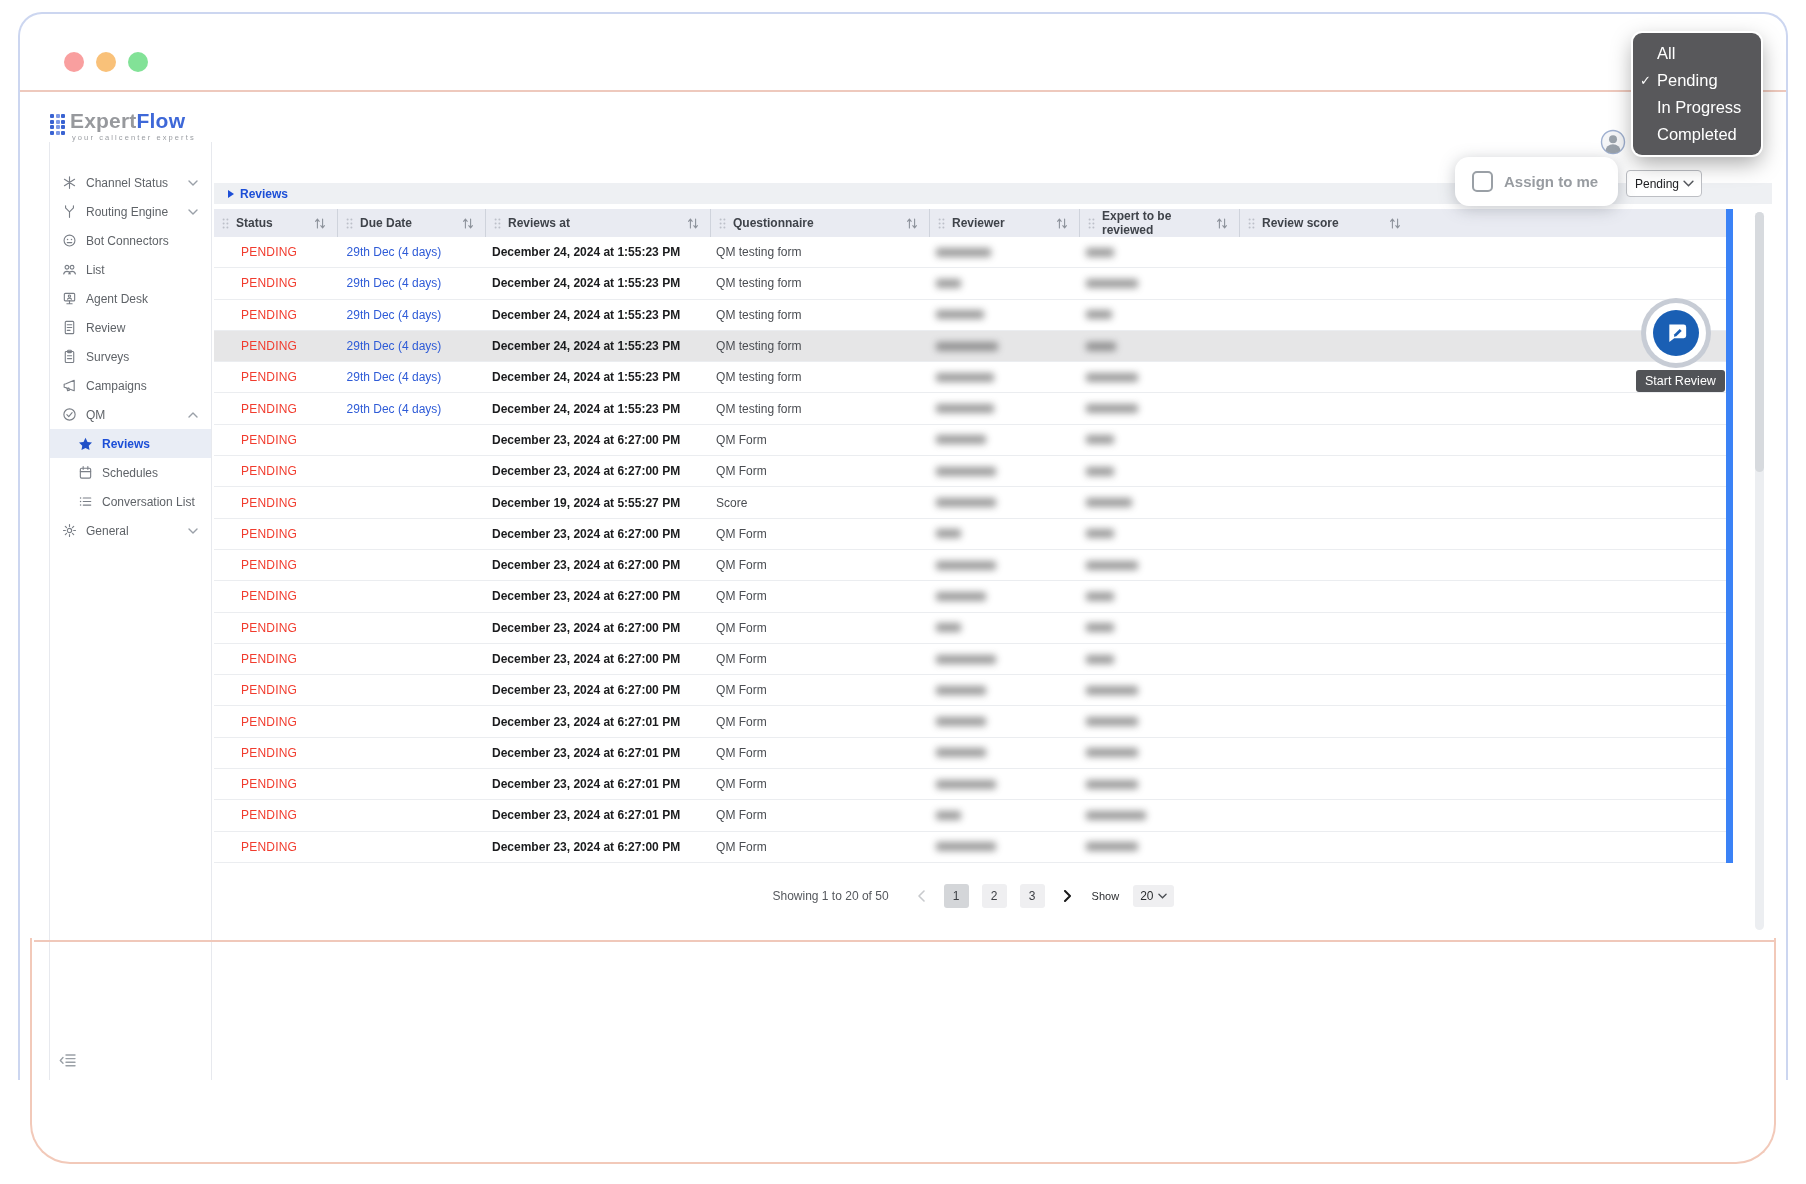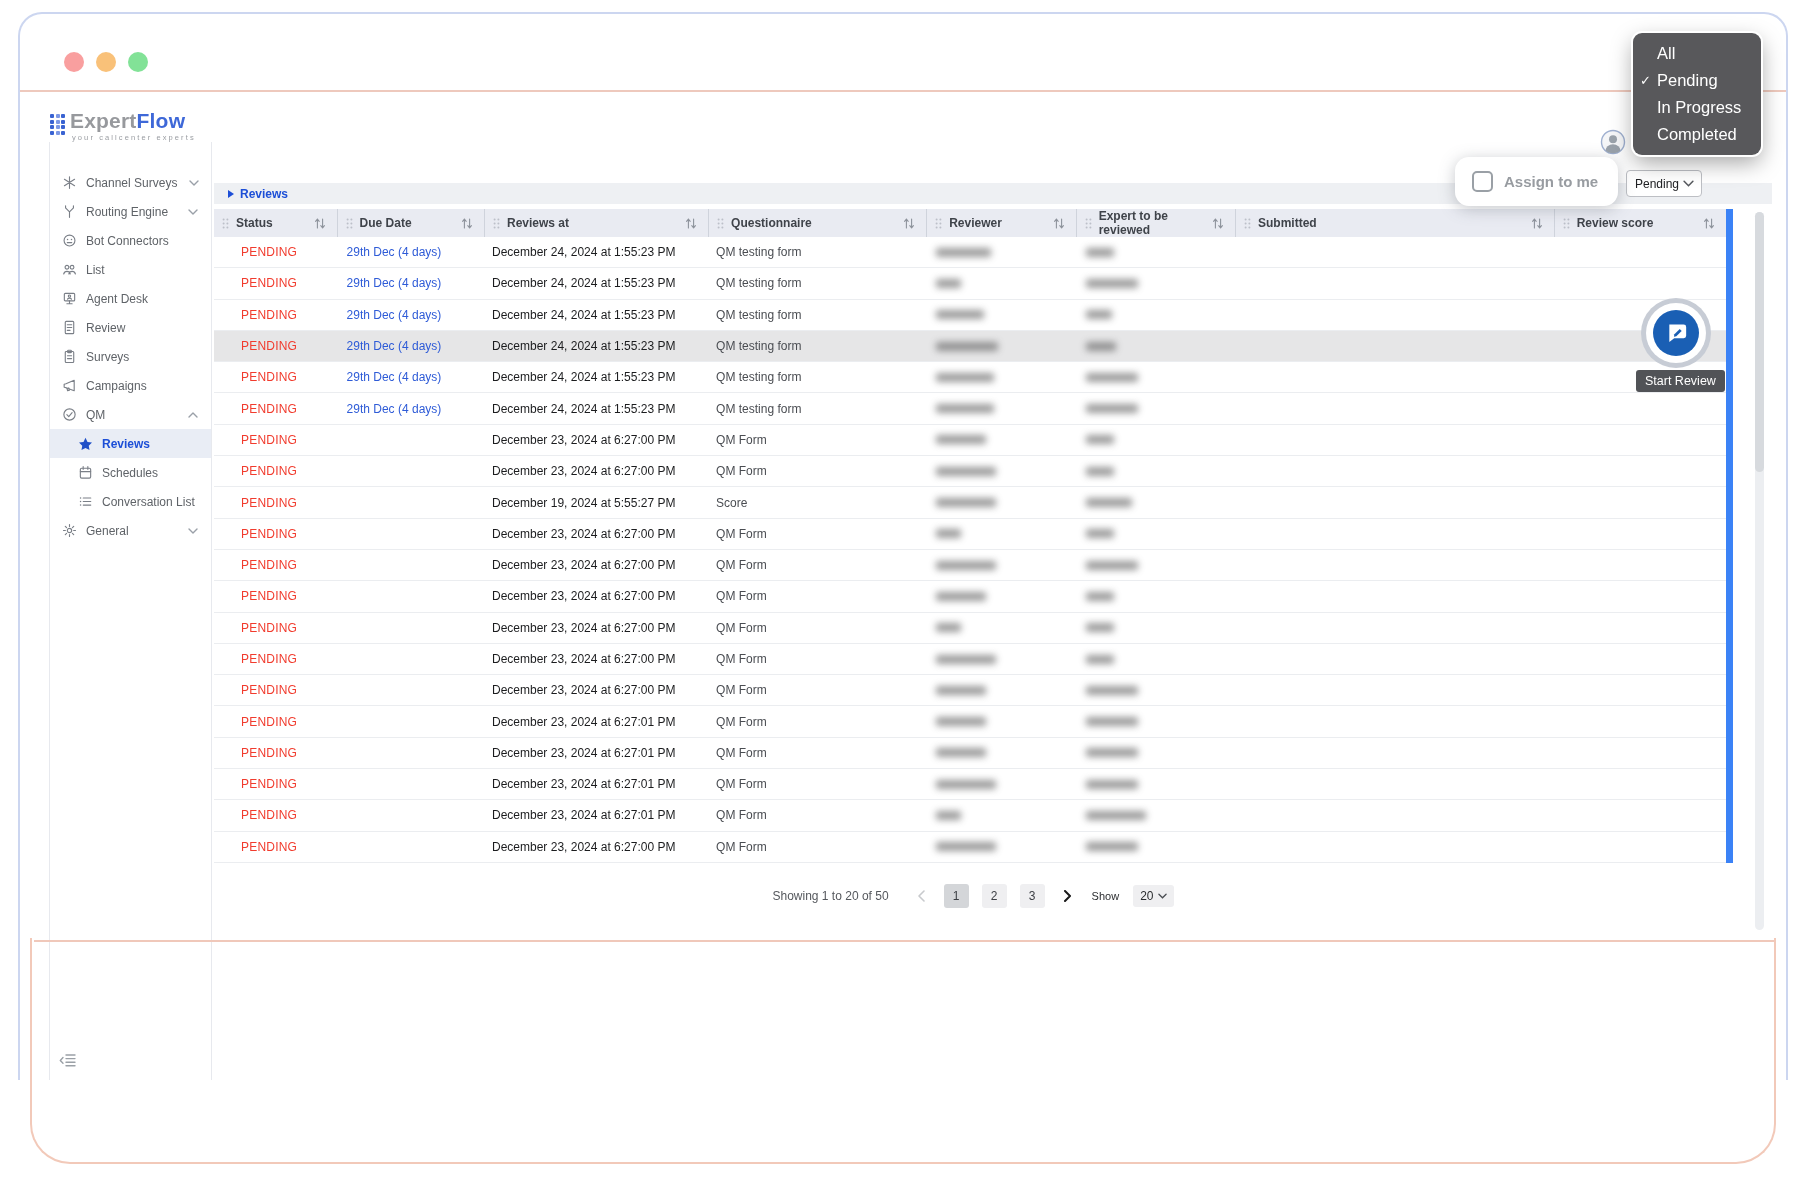--- a/index.html
+++ b/index.html
@@ -53,21 +53,21 @@
   .th { display:flex; align-items:center; height:100%; padding:0 10px 0 8px; gap:7px;
     border-left:1px solid #cfd3dc; font-size:12px; font-weight:bold; color:#3f434a; cursor:pointer; }
   .th:first-child { border-left:none; }
   .th .sort { margin-left:auto; display:inline-flex; cursor:pointer; }
   .tr { display:flex; height:31.3px; align-items:center; border-bottom:1px solid #ebedf0; background:#fff; cursor:pointer; }
   .tr.hl { background:#e6e6e7; }
   .td { height:100%; display:flex; align-items:center; overflow:hidden; }
   .td-status { padding-left:27px; font-size:12px; color:#f13b2d; font-weight:500; letter-spacing:.2px; }
   .td-due { padding-left:10px; }
   .due-link { font-size:12px; color:#2e5bd7; text-decoration:none; cursor:pointer; }
-  .td-created { padding-left:8px; font-size:12px; font-weight:normal; color:#1b1c1e; }
+  .td-created { padding-left:8px; font-size:12px; font-weight:bold; color:#1b1c1e; }
   .td-quest { padding-left:8px; font-size:12px; color:#4a4d52; }
   .td-blur { padding-left:10px; }
   .blob { height:9px; background:#4c4c4c; opacity:.55; border-radius:2px; filter:blur(3.5px); }
   .scroll-track { position:absolute; left:1541px; top:70px; width:9px; height:718px; background:#eceef1; border-radius:5px; }
   .scroll-thumb { position:absolute; left:1541px; top:70px; width:9px; height:260px; background:#d7dade; border-radius:5px; cursor:pointer; }
 
   
   .pagination { position:absolute; left:0; top:742px; width:1519px; display:flex; align-items:center; justify-content:center; gap:14px; }
   .pg-summary { font-size:12px; color:#55585d; margin-right:10px; }
   .pg-arrow { display:inline-flex; align-items:center; cursor:pointer; padding:0 4px; }
@@ -154,21 +154,21 @@
       </div>
     </div>
 
     <nav class="sidebar">
         <div class="nav-item">
           <span class="icn">
             <svg width="15" height="15" viewBox="0 0 16 16" fill="none" stroke="#7a7f87" stroke-width="1.2" stroke-linecap="round" stroke-linejoin="round">
               <path d="M8 1.8v12.4M2.6 4.5l10.8 7M13.4 4.5l-10.8 7"></path>
             </svg>
           </span>
-          <span class="nav-label">Channel Surveys</span>
+          <span class="nav-label">Channel Status</span>
           <span class="icn chev">
             <svg width="10" height="6" viewBox="0 0 10 6" fill="none" stroke="#9aa0a8" stroke-width="1.4" stroke-linecap="round" stroke-linejoin="round">
               <path d="M1 1l4 4 4-4"></path>
             </svg>
           </span>
         </div>
         <div class="nav-item">
           <span class="icn">
             <svg width="15" height="15" viewBox="0 0 16 16" fill="none" stroke="#7a7f87" stroke-width="1.2" stroke-linecap="round" stroke-linejoin="round">
               <path d="M8 14.2V8.3M8 8.3L3.8 4.2M8 8.3l4.2-4.1M3.8 4.2V1.8M12.2 4.2V1.8"></path>
@@ -425,40 +425,20 @@
                   </g>
                 </svg>
               </span>
               <span>Expert to be reviewed</span>
               <span class="icn sort">
                 <svg width="14" height="13" viewBox="0 0 14 13" fill="none" stroke="#8d929b" stroke-width="1.1" stroke-linecap="round" stroke-linejoin="round">
                   <path d="M4.4 11V2.2M4.4 2.2L2.6 4.3M4.4 2.2l1.8 2.1M9.6 2v8.8M9.6 10.8l-1.8-2.1M9.6 10.8l1.8-2.1"></path>
                 </svg>
               </span>
             </div>
-            <div class="th" style="width: 320px;">
-              <span class="icn drag">
-                <svg width="7" height="11" viewBox="0 0 7 11">
-                  <g fill="#bcc0c9">
-                    <circle cx="1.6" cy="1.6" r="1"></circle>
-                    <circle cx="5.4" cy="1.6" r="1"></circle>
-                    <circle cx="1.6" cy="5.5" r="1"></circle>
-                    <circle cx="5.4" cy="5.5" r="1"></circle>
-                    <circle cx="1.6" cy="9.4" r="1"></circle>
-                    <circle cx="5.4" cy="9.4" r="1"></circle>
-                  </g>
-                </svg>
-              </span>
-              <span>Submitted</span>
-              <span class="icn sort">
-                <svg width="14" height="13" viewBox="0 0 14 13" fill="none" stroke="#8d929b" stroke-width="1.1" stroke-linecap="round" stroke-linejoin="round">
-                  <path d="M4.4 11V2.2M4.4 2.2L2.6 4.3M4.4 2.2l1.8 2.1M9.6 2v8.8M9.6 10.8l-1.8-2.1M9.6 10.8l1.8-2.1"></path>
-                </svg>
-              </span>
-            </div>
             <div class="th" style="width: 173px;">
               <span class="icn drag">
                 <svg width="7" height="11" viewBox="0 0 7 11">
                   <g fill="#bcc0c9">
                     <circle cx="1.6" cy="1.6" r="1"></circle>
                     <circle cx="5.4" cy="1.6" r="1"></circle>
                     <circle cx="1.6" cy="5.5" r="1"></circle>
                     <circle cx="5.4" cy="5.5" r="1"></circle>
                     <circle cx="1.6" cy="9.4" r="1"></circle>
                     <circle cx="5.4" cy="9.4" r="1"></circle>

